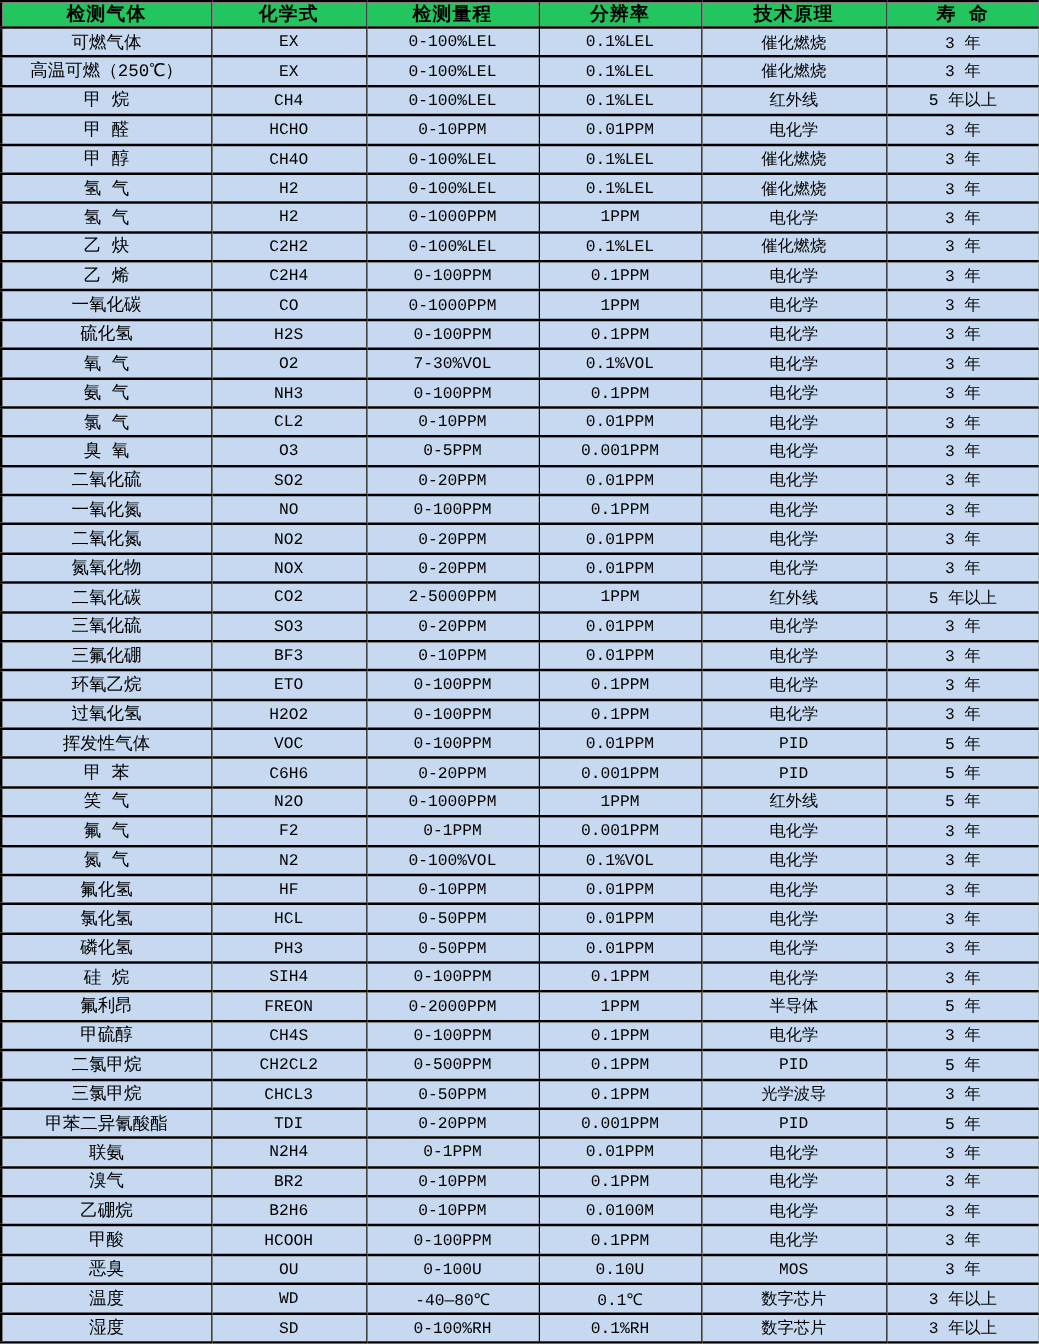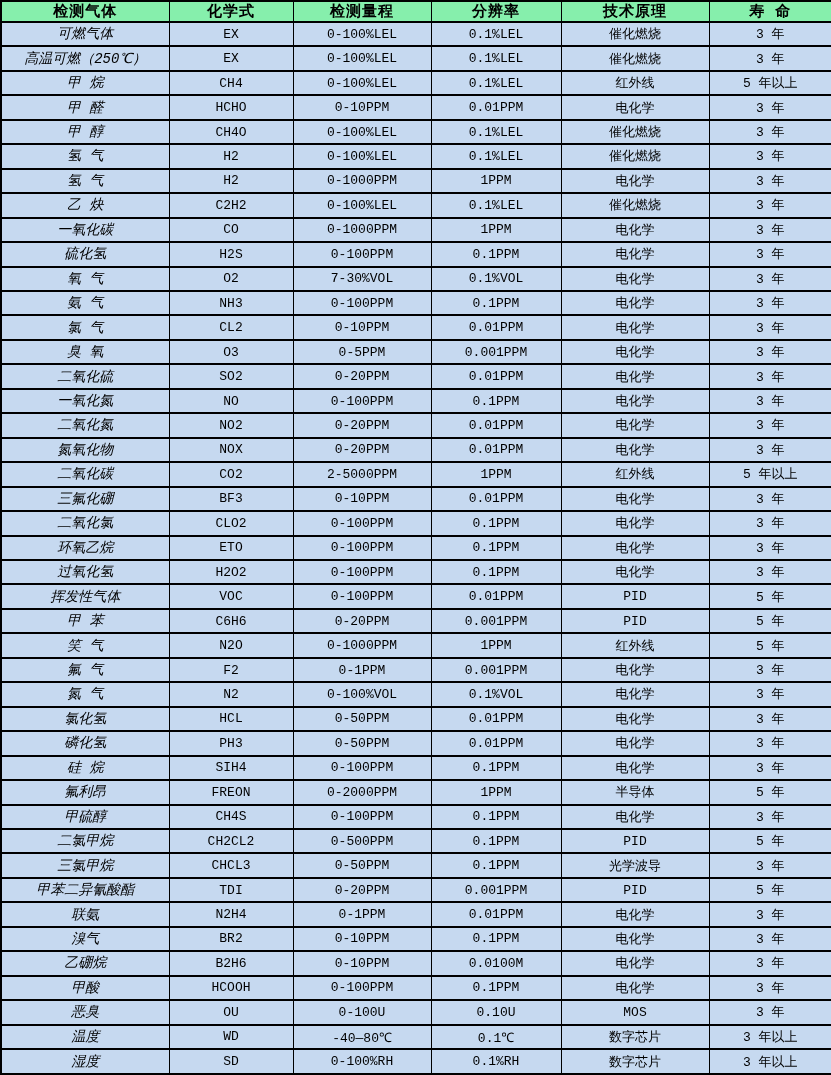--- a/index.html
+++ b/index.html
@@ -27,32 +27,31 @@
     vertical-align: middle;
     padding: 0 2px;
     white-space: nowrap;
     overflow: hidden;
     color: #000000;
   }
   table.spec-table {
     border: 2px solid #000000;
   }
   table.spec-table th {
-    background: #86efac;
+    background: #22c55e;
     font-size: 15px;
     font-weight: bold;
     letter-spacing: 1px;
   }
   table.spec-table td {
     background: #C6D9F0;
     font-size: 13px;
   }
   table.spec-table td:first-child {
     font-size: 14px;
-    font-style: italic;
   }
   col.c1 { width: 168px; }
   col.c2 { width: 124px; }
   col.c3 { width: 138px; }
   col.c4 { width: 130px; }
   col.c5 { width: 148px; }
   col.c6 { width: 123px; }
 </style>
 </head>
 <body>
@@ -135,20 +134,28 @@
       </tr>
       <tr>
         <td>乙 炔</td>
         <td>C2H2</td>
         <td>0-100%LEL</td>
         <td>0.1%LEL</td>
         <td>催化燃烧</td>
         <td>3 年</td>
       </tr>
       <tr>
+        <td>乙 烯</td>
+        <td>C2H4</td>
+        <td>0-100PPM</td>
+        <td>0.1PPM</td>
+        <td>电化学</td>
+        <td>3 年</td>
+      </tr>
+      <tr>
         <td>一氧化碳</td>
         <td>CO</td>
         <td>0-1000PPM</td>
         <td>1PPM</td>
         <td>电化学</td>
         <td>3 年</td>
       </tr>
       <tr>
         <td>硫化氢</td>
         <td>H2S</td>
@@ -223,32 +230,32 @@
       </tr>
       <tr>
         <td>二氧化碳</td>
         <td>CO2</td>
         <td>2-5000PPM</td>
         <td>1PPM</td>
         <td>红外线</td>
         <td>5 年以上</td>
       </tr>
       <tr>
+        <td>三氧化硫</td>
+        <td>SO3</td>
+        <td>0-20PPM</td>
+        <td>0.01PPM</td>
+        <td>电化学</td>
+        <td>3 年</td>
+      </tr>
+      <tr>
         <td>三氟化硼</td>
         <td>BF3</td>
         <td>0-10PPM</td>
         <td>0.01PPM</td>
-        <td>电化学</td>
-        <td>3 年</td>
-      </tr>
-      <tr>
-        <td>二氧化氯</td>
-        <td>CLO2</td>
-        <td>0-100PPM</td>
-        <td>0.1PPM</td>
         <td>电化学</td>
         <td>3 年</td>
       </tr>
       <tr>
         <td>环氧乙烷</td>
         <td>ETO</td>
         <td>0-100PPM</td>
         <td>0.1PPM</td>
         <td>电化学</td>
         <td>3 年</td>
@@ -291,20 +298,28 @@
         <td>0-1PPM</td>
         <td>0.001PPM</td>
         <td>电化学</td>
         <td>3 年</td>
       </tr>
       <tr>
         <td>氮 气</td>
         <td>N2</td>
         <td>0-100%VOL</td>
         <td>0.1%VOL</td>
+        <td>电化学</td>
+        <td>3 年</td>
+      </tr>
+      <tr>
+        <td>氟化氢</td>
+        <td>HF</td>
+        <td>0-10PPM</td>
+        <td>0.01PPM</td>
         <td>电化学</td>
         <td>3 年</td>
       </tr>
       <tr>
         <td>氯化氢</td>
         <td>HCL</td>
         <td>0-50PPM</td>
         <td>0.01PPM</td>
         <td>电化学</td>
         <td>3 年</td>

